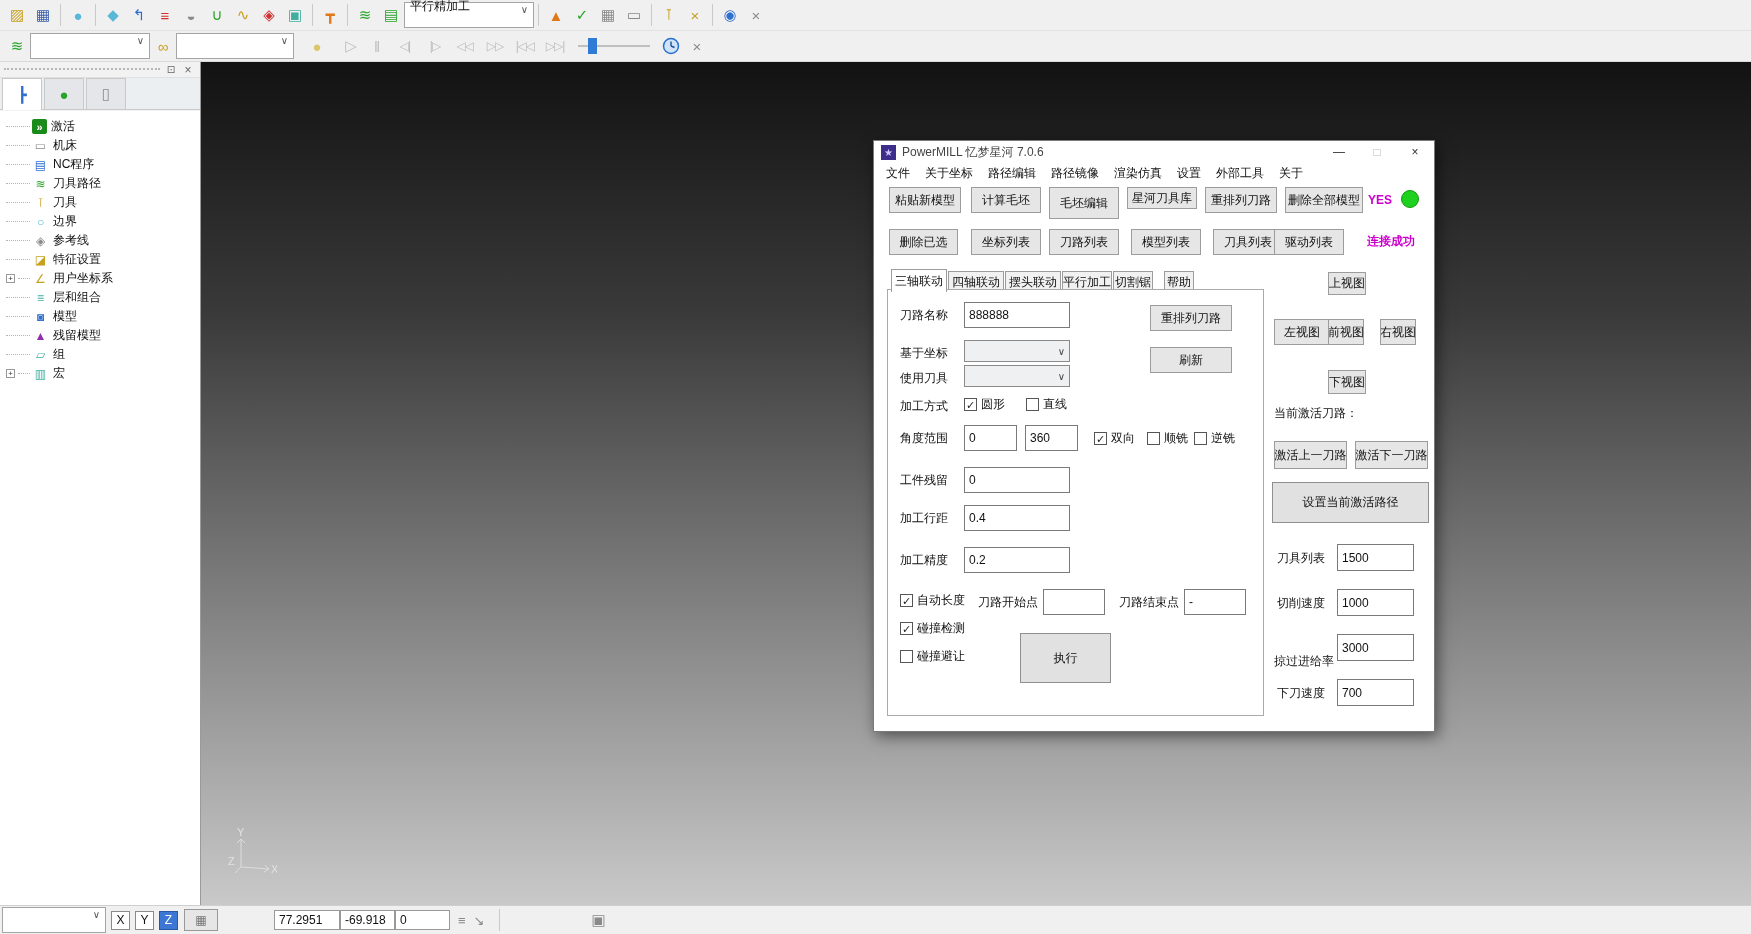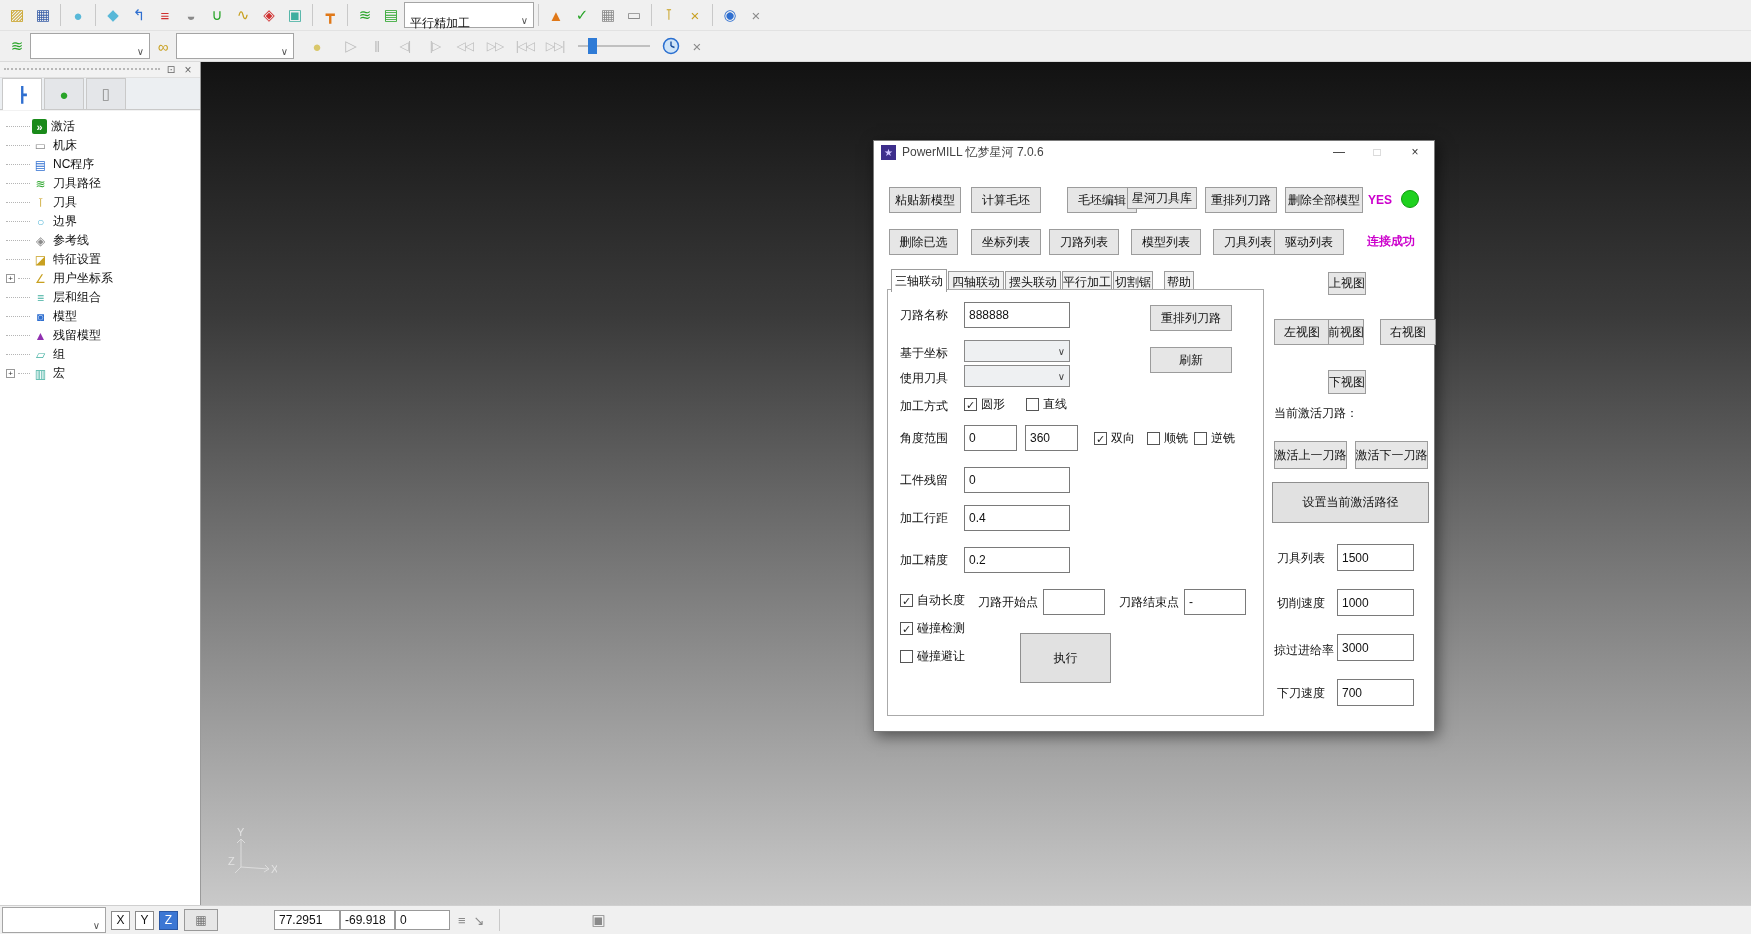--- a/index.html
+++ b/index.html
@@ -7,21 +7,21 @@
   body { font-family:"Liberation Sans","DejaVu Sans",sans-serif; font-size:12px; color:#111; background:#f0f0f0; }
   #app { position:relative; width:1751px; height:934px; }
 
   
   .tb1, .tb2 { position:absolute; left:0; width:100%; height:31px; background:#f0f0f0; display:flex; align-items:center; padding-left:4px; }
   .tb1 { top:0; border-bottom:1px solid #e2e2e2; }
   .tb2 { top:31px; border-bottom:1px solid #dadada; }
   .tbi { width:26px; height:26px; display:flex; align-items:center; justify-content:center; font-size:15px; flex:0 0 auto; cursor:default; }
   .tbi.sm { font-size:12px; width:30px; letter-spacing:-1px; }
   .sep { width:1px; height:22px; background:#c9c9c9; margin:0 4px; flex:0 0 auto; }
-  .combo { height:22px; background:#fff; border:1px solid #a5a5a5; display:flex; align-items:flex-start; padding:12px 5px; flex:0 0 auto; }
+  .combo { height:22px; background:#fff; border:1px solid #a5a5a5; display:flex; align-items:flex-end; padding:12px 5px; flex:0 0 auto; }
   .combo .val { flex:1; white-space:nowrap; overflow:hidden; }
   .combo .arr { color:#555; font-size:10px; margin-left:4px; }
   .c-gold{color:#c8a020} .c-blue{color:#3a5fa8} .c-cyan{color:#58b8d8} .c-teal{color:#3fae9f}
   .c-red{color:#d03030} .c-green{color:#28a428} .c-gray{color:#8a8a8a} .c-orange{color:#e07818}
   .c-dis{color:#bcbcbc} .c-dblue{color:#2f6fd0} .c-purple{color:#9030b0} .c-bulb{color:#d9c76a}
   .slider { width:72px; height:18px; position:relative; margin:0 8px; flex:0 0 auto; }
   .slider .track { position:absolute; left:0; right:0; top:8px; height:2px; background:#c0c0c0; }
   .slider .handle { position:absolute; left:10px; top:1px; width:9px; height:16px; background:#2f7bd6; }
   .clock { width:18px; height:18px; flex:0 0 auto; margin:0 4px; }
 
@@ -264,24 +264,34 @@
   <div class="dialog">
     <div class="dlg-title">
       <span class="dlg-ico">★</span>
       <span class="txt">PowerMILL 忆梦星河  7.0.6</span>
       <div class="dlg-ctrls">
         <span>—</span>
         <span class="mx">□</span>
         <span>×</span>
       </div>
     </div>
+    <div class="dlg-menu">
+      <span>文件</span>
+      <span>关于坐标</span>
+      <span>路径编辑</span>
+      <span>路径镜像</span>
+      <span>渲染仿真</span>
+      <span>设置</span>
+      <span>外部工具</span>
+      <span>关于</span>
+    </div>
 
     <div class="btn" style="left:15px;top:46px;width:72px;height:26px">粘贴新模型</div>
     <div class="btn" style="left:97px;top:46px;width:70px;height:26px">计算毛坯</div>
-    <div class="btn" style="left:193px;top:46px;width:70px;height:26px">毛坯编辑</div>
+    <div class="btn" style="left:175px;top:46px;width:70px;height:32px">毛坯编辑</div>
     <div class="btn" style="left:253px;top:46px;width:70px;height:22px">星河刀具库</div>
     <div class="btn" style="left:331px;top:46px;width:72px;height:26px">重排列刀路</div>
     <div class="btn" style="left:411px;top:46px;width:78px;height:26px">删除全部模型</div>
     <span class="magenta" style="left:494px;top:52px">YES</span>
     <span class="g-ind" style="left:527px;top:49px"></span>
 
     <div class="btn" style="left:15px;top:88px;width:69px;height:26px">删除已选</div>
     <div class="btn" style="left:97px;top:88px;width:70px;height:26px">坐标列表</div>
     <div class="btn" style="left:175px;top:88px;width:70px;height:26px">刀路列表</div>
     <div class="btn" style="left:257px;top:88px;width:70px;height:26px">模型列表</div>
@@ -366,33 +376,33 @@
           <span class="cb"></span>
           <span>碰撞避让</span>
         </span>
 
       <div class="btn big" style="left:132px;top:343px;width:91px;height:50px">执行</div>
     </div>
 
     <div class="btn" style="left:454px;top:131px;width:38px;height:23px">上视图</div>
     <div class="btn" style="left:400px;top:178px;width:56px;height:26px">左视图</div>
     <div class="btn" style="left:454px;top:178px;width:36px;height:26px">前视图</div>
-    <div class="btn" style="left:506px;top:178px;width:56px;height:26px">右视图</div>
+    <div class="btn" style="left:506px;top:178px;width:36px;height:26px">右视图</div>
     <div class="btn" style="left:454px;top:229px;width:38px;height:24px">下视图</div>
 
     <span class="flabel" style="left:400px;top:264px">当前激活刀路：</span>
     <div class="btn" style="left:400px;top:300px;width:73px;height:28px">激活上一刀路</div>
     <div class="btn" style="left:481px;top:300px;width:73px;height:28px">激活下一刀路</div>
     <div class="btn big" style="left:398px;top:341px;width:157px;height:41px">设置当前激活路径</div>
 
     <span class="flabel" style="left:403px;top:409px">刀具列表</span>
     <div class="tinput" style="left:463px;top:403px;width:77px;height:27px">1500</div>
     <span class="flabel" style="left:403px;top:454px">切削速度</span>
     <div class="tinput" style="left:463px;top:448px;width:77px;height:27px">1000</div>
-    <span class="flabel" style="left:400px;top:501px">掠过进给率</span>
+    <span class="flabel" style="left:400px;top:512px">掠过进给率</span>
     <div class="tinput" style="left:463px;top:493px;width:77px;height:27px">3000</div>
     <span class="flabel" style="left:403px;top:544px">下刀速度</span>
     <div class="tinput" style="left:463px;top:538px;width:77px;height:27px">700</div>
   </div>
 
   <div class="statusbar">
     <div class="combo sb-combo">
       <span class="val"></span>
       <span class="arr">∨</span>
     </div>

